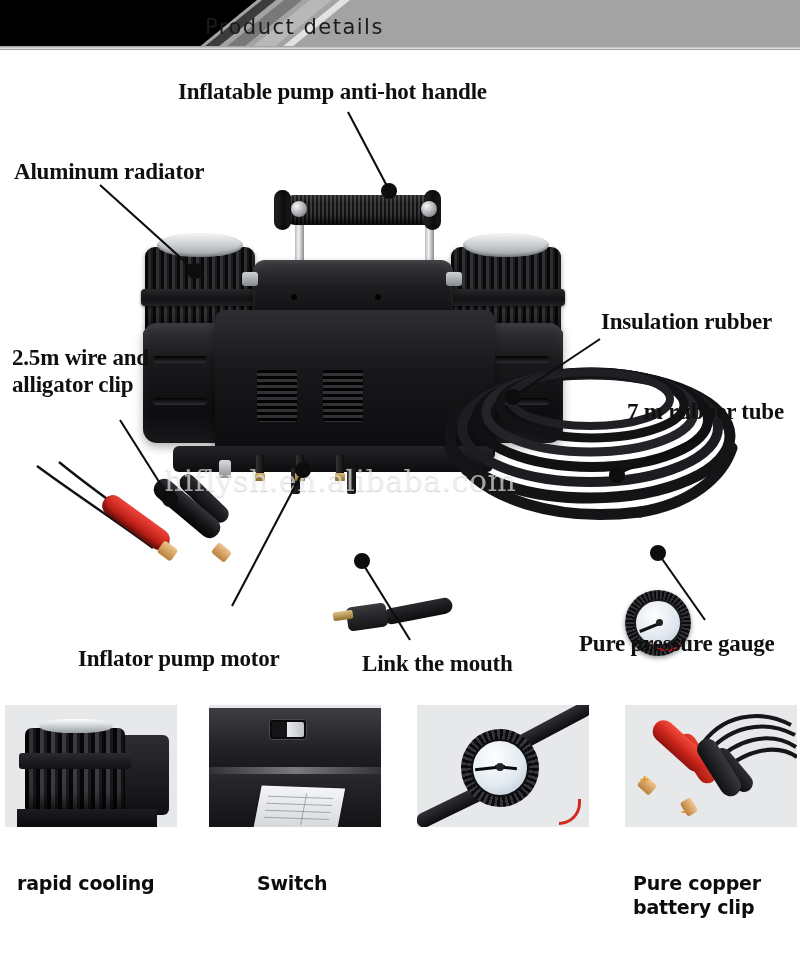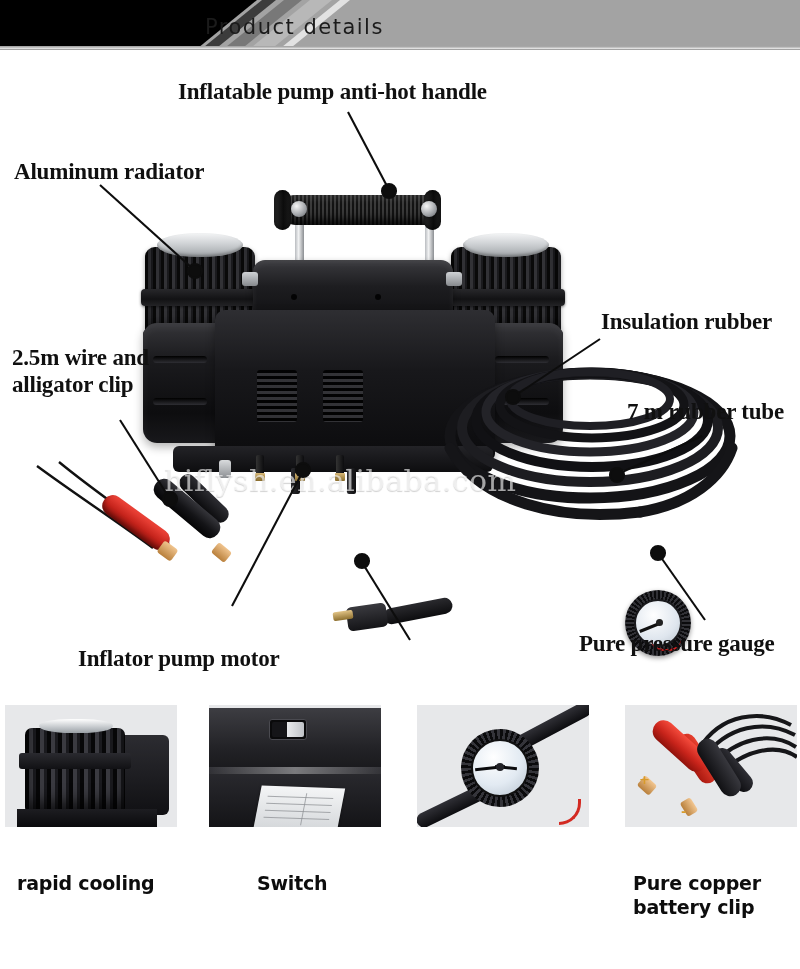--- a/index.html
+++ b/index.html
@@ -792,20 +792,21 @@
 
     <div class="callout" style="left:12px; top:294px;">2.5m wire and
 alligator clip</div>
 
     <div class="callout" style="left:601px; top:258px;">Insulation rubber</div>
 
     <div class="callout" style="left:627px; top:348px;">7 m rubber tube</div>
 
     <div class="callout" style="left:78px; top:595px;">Inflator pump motor</div>
 
+    <div class="callout" style="left:362px; top:600px;">Link the mouth</div>
 
     <div class="callout" style="left:579px; top:580px;">Pure pressure gauge</div>
 
   </div>
 
   <div id="thumbs">
 
     <div class="thumb-cell" id="cell-0">
       <div class="thumb-img">
         <div id="t0-body"></div>

